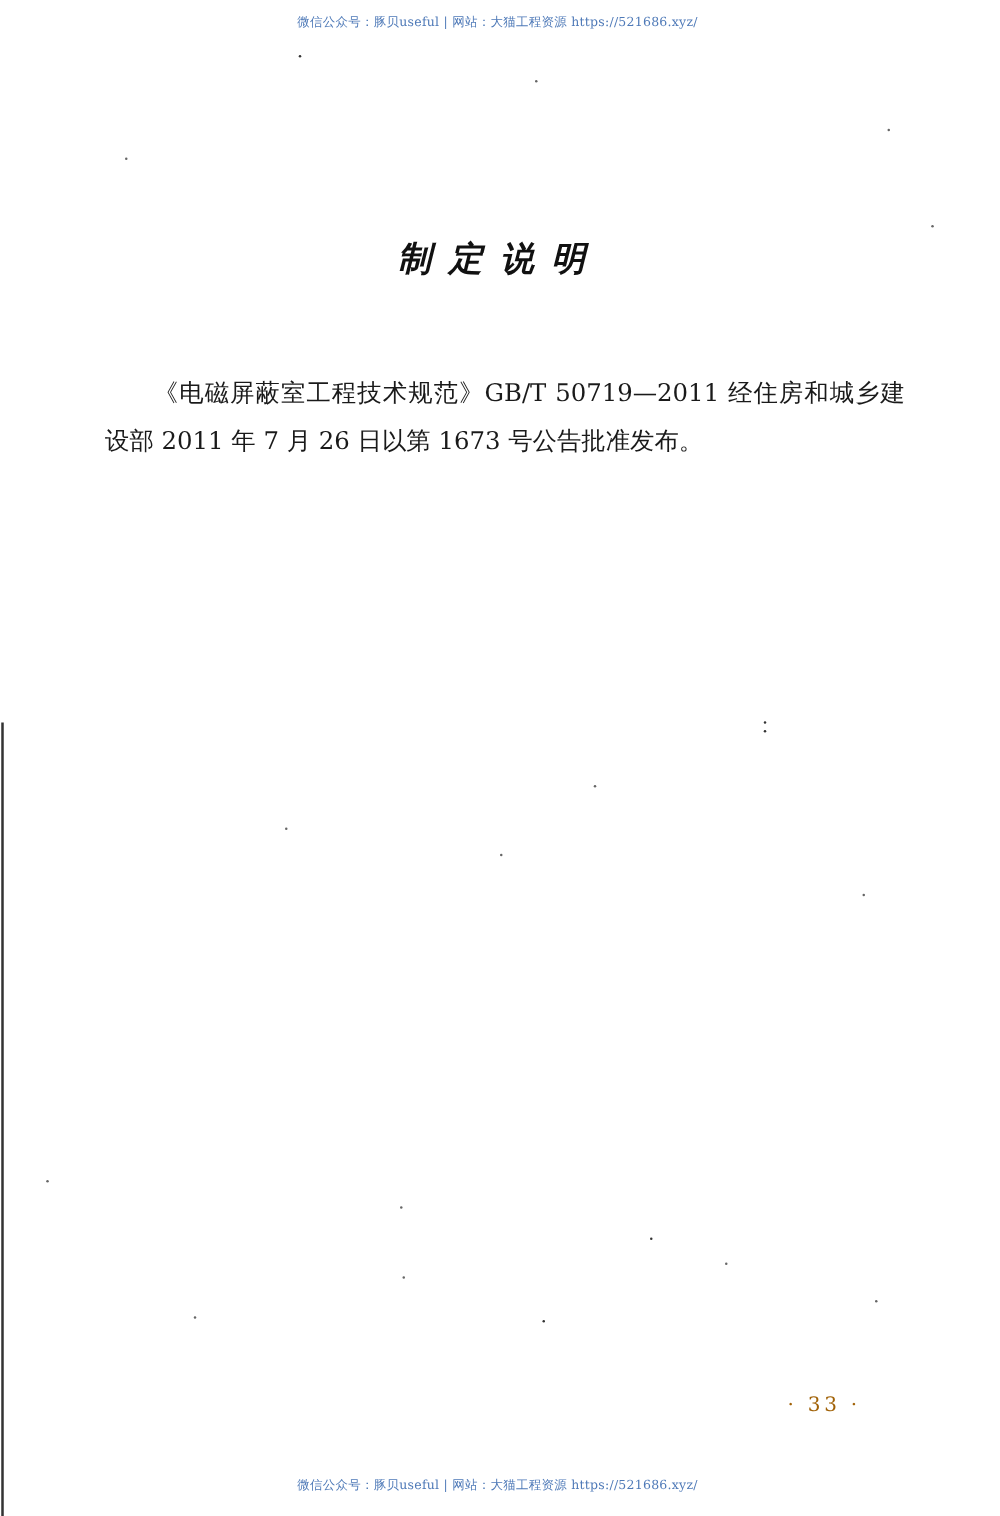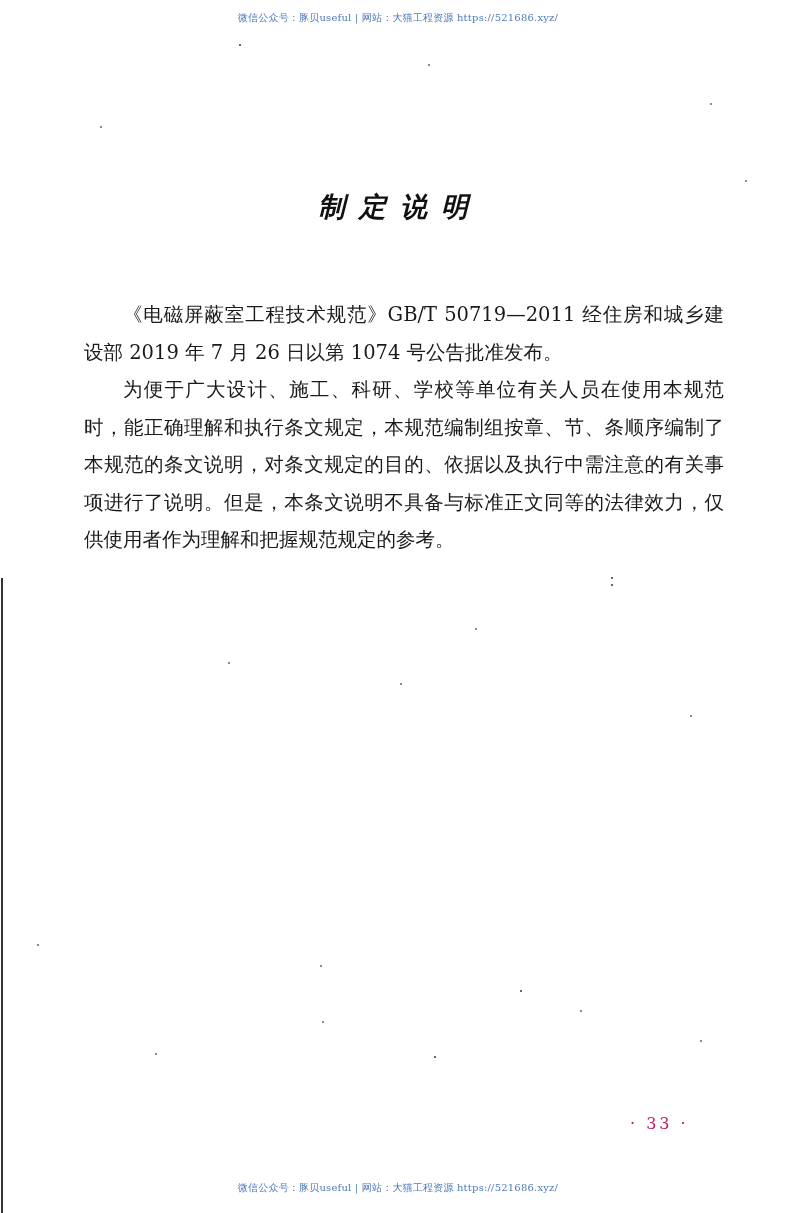--- a/index.html
+++ b/index.html
@@ -20,38 +20,37 @@
       font-family: "DejaVu Sans", "Liberation Sans", sans-serif;
       font-weight: bold; font-size: 27px; letter-spacing: 14px; color: #111; font-style: italic;
     }
     .body-text {
       position: absolute; left: 84px; width: 640px; top: 296px;
       font-size: 19.5px; line-height: 37.5px; color: #1a1a1a;
     }
     .para { margin: 0; text-indent: 39px; text-align: justify; text-align-last: left; }
     .page-num {
       position: absolute; top: 1114px; left: 630px;
-      font-size: 16px; color: #be185d; letter-spacing: 3px;
+      font-size: 16px; color: #a16207; letter-spacing: 3px;
     }
     .left-rule {
       position: absolute; left: 1px; top: 578px; width: 2px; height: 635px; background: #333;
     }
     .speck { position: absolute; width: 2px; height: 2px; background: #333; border-radius: 1px; }
     .speck.sm { width: 1.5px; height: 1.5px; background: #666; }
   </style>
 </head>
 <body>
 
 <div class="watermark wm-top">微信公众号：豚贝useful  |  网站：大猫工程资源 https://521686.xyz/</div>
 
 <div class="title">制定说明</div>
 
 <div class="body-text">
-  <p class="para">《电磁屏蔽室工程技术规范》GB/T 50719—2011 经住房和城乡建设部 2019 年 7 月 26 日以第 1074 号公告批准发布。</p>
-  <p class="para">为便于广大设计、施工、科研、学校等单位有关人员在使用本规范时，能正确理解和执行条文规定，本规范编制组按章、节、条顺序编制了本规范的条文说明，对条文规定的目的、依据以及执行中需注意的有关事项进行了说明。但是，本条文说明不具备与标准正文同等的法律效力，仅供使用者作为理解和把握规范规定的参考。</p>
+  <p class="para">《电磁屏蔽室工程技术规范》GB/T 50719—2011 经住房和城乡建设部 2011 年 7 月 26 日以第 1673 号公告批准发布。</p>
 </div>
 
 <div class="page-num">· 33 ·</div>
 
 <div class="watermark wm-bottom">微信公众号：豚贝useful  |  网站：大猫工程资源 https://521686.xyz/</div>
 
 <div class="left-rule"></div>
 
 <div class="speck" style="left:239px;top:44px"></div>
 <div class="speck sm" style="left:428px;top:64px"></div>

